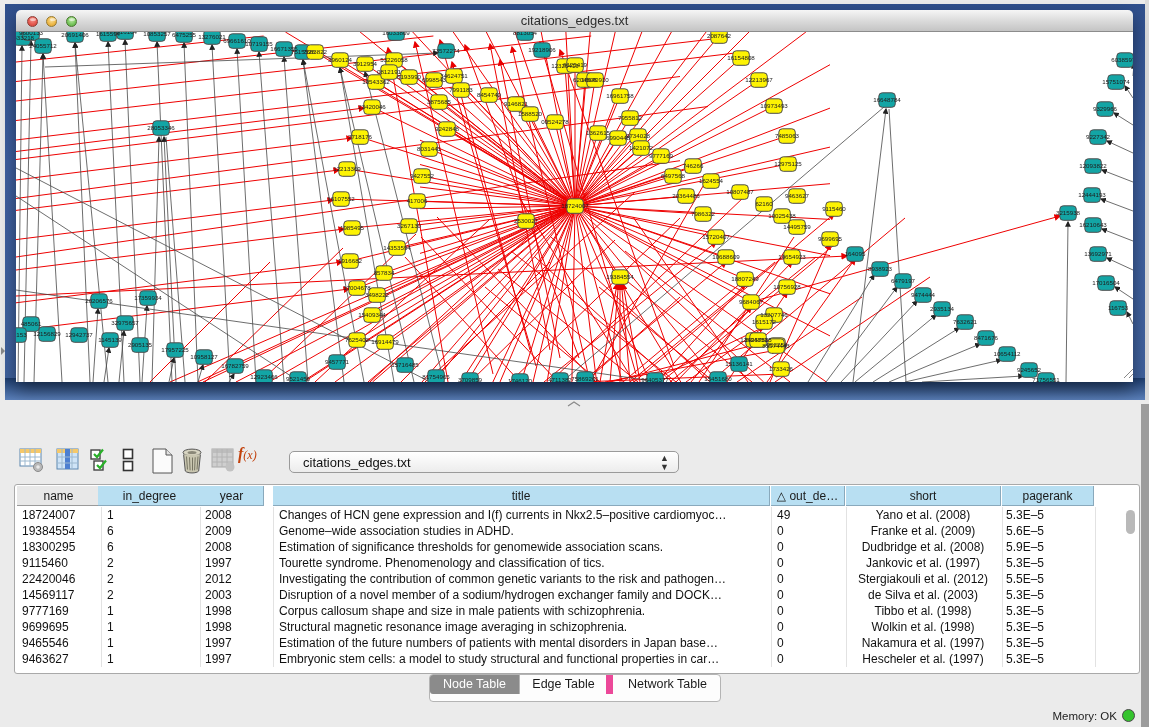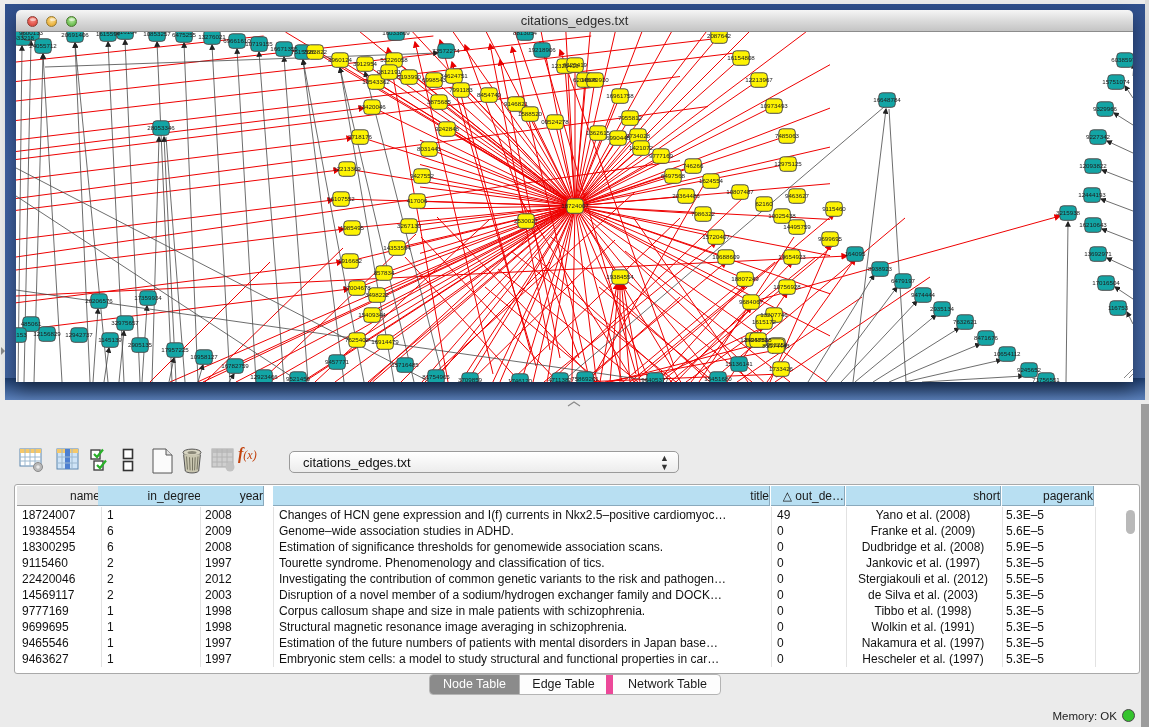--- a/index.html
+++ b/index.html
@@ -32,34 +32,34 @@
 #toolbar{position:absolute;left:0;top:31px;width:1141px;height:50px}
 .tbtn{position:absolute;top:17px}
 #combo{position:absolute;left:289px;top:51px;width:390px;height:22px;border:1px solid #9a9a9a;
  border-radius:5px;background:linear-gradient(#fff,#ececec);box-shadow:inset 0 1px 0 #fff}
 #combo .ct{position:absolute;left:13px;top:3px;font-size:13px;color:#111}
 #combo .arr{position:absolute;right:9px;top:2px;font-size:9px;color:#333;line-height:9px}
 
 #tblwrap{position:absolute;left:14px;top:84px;width:1126px;height:190px;background:#fff;
  border:1px solid #a9a9a9;border-radius:3px;overflow:hidden}
 #thead{position:absolute;left:2px;top:1px;height:20px;font-size:12px;color:#1a1a1a}
-.th{position:absolute;top:0;height:20px;line-height:20px;text-align:right;
+.th{position:absolute;top:0;height:20px;line-height:20px;text-align:center;
  background:#b8dff2;border-right:1px solid #89a9bc;border-bottom:1px solid #89a9bc}
 .th.gray{background:#e8e8e8;border-right:1px solid #9a9a9a;border-bottom:1px solid #9a9a9a}
 #tbody{position:absolute;left:2px;top:22px;font-size:12px;color:#111}
 .tr{position:relative;height:16.05px;line-height:16.05px;white-space:nowrap}
 .tr div{position:absolute;top:0;overflow:hidden}
 .c0{left:5px;width:80px}.c1{left:90px;width:95px}.c2{left:188px;width:68px}
 .c3{left:262px;width:492px}.c4{left:760px;width:70px}
 .c5{left:828px;width:156px;text-align:center}.c6{left:989px;width:90px}
 .gl{position:absolute;top:0;bottom:0;width:1px;background:#e2e2e2}
 #vscroll{position:absolute;right:3px;top:24px;width:11px;height:160px}
 #vthumb{position:absolute;left:1px;top:1px;width:9px;height:24px;background:#b9b9b9;border-radius:5px}
 
-#tabs{position:absolute;left:429px;top:274px;width:292px;height:21px;border:1px solid #b4b4b4;
+#tabs{position:absolute;left:429px;top:274px;width:292px;height:28px;border:1px solid #b4b4b4;
  border-radius:4px;background:#fdfdfd;font-size:12.5px;color:#1a1a1a}
 .tab{position:absolute;top:0;height:19px;line-height:19px;text-align:center}
 #tab1{left:0;width:90px;background:#8b8b8b;color:#fff;border-radius:3px 0 0 3px;border-right:1px solid #b4b4b4}
 #tab2{left:91px;width:92px;border-right:7px solid #ec4899}
 #tab3{left:184px;width:107px}
 #status{position:absolute;right:32px;top:310px;font-size:11.5px;color:#222}
 #memdot{position:absolute;right:14px;top:309px;width:13px;height:13px;border-radius:50%;
  background:#35c42e;border:1px solid #4a4a4a}
 #grayedge{position:absolute;left:1141px;top:404px;width:8px;height:323px;background:#9c9c9c}
 .icon{position:absolute}
@@ -770,21 +770,21 @@
             <div class="c4">0</div>
             <div class="c5">Tibbo et al. (1998)</div>
             <div class="c6">5.3E–5</div>
           </div>
 <div class="tr">
             <div class="c0">9699695</div>
             <div class="c1">1</div>
             <div class="c2">1998</div>
             <div class="c3">Structural magnetic resonance image averaging in schizophrenia.</div>
             <div class="c4">0</div>
-            <div class="c5">Wolkin et al. (1991)</div>
+            <div class="c5">Wolkin et al. (1998)</div>
             <div class="c6">5.3E–5</div>
           </div>
 <div class="tr">
             <div class="c0">9465546</div>
             <div class="c1">1</div>
             <div class="c2">1997</div>
             <div class="c3">Estimation of the future numbers of patients with mental disorders in Japan base…</div>
             <div class="c4">0</div>
             <div class="c5">Nakamura et al. (1997)</div>
             <div class="c6">5.3E–5</div>

